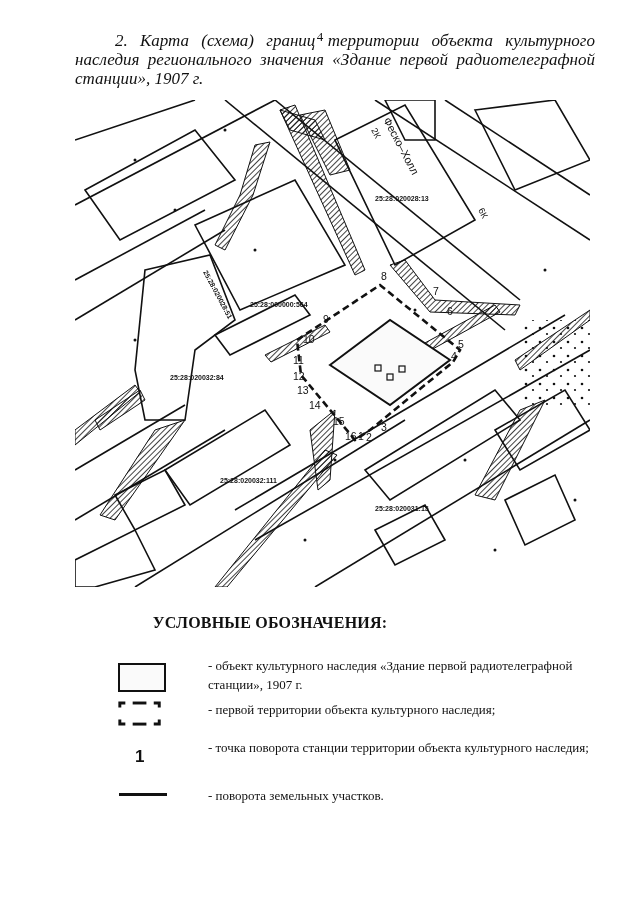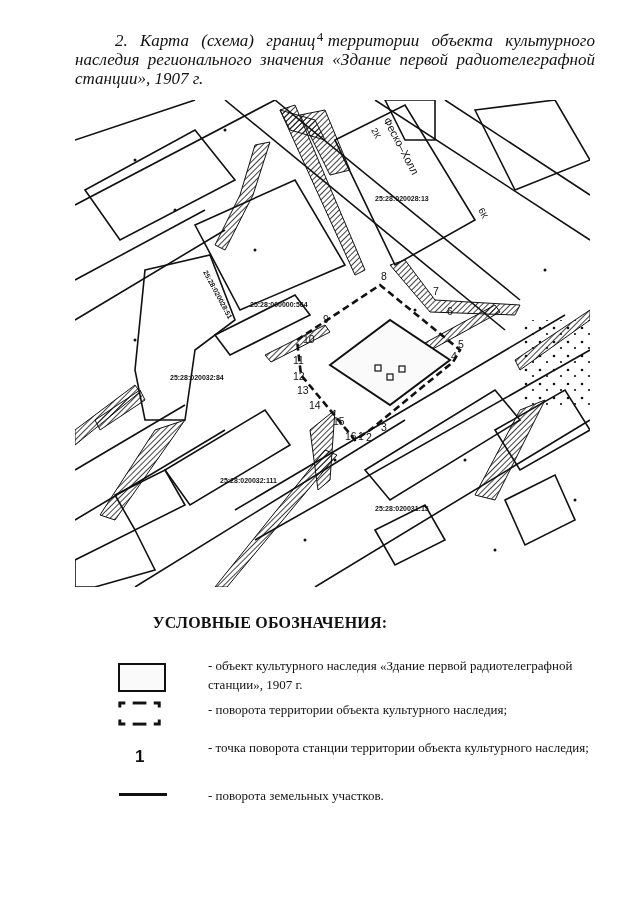--- a/index.html
+++ b/index.html
@@ -173,21 +173,21 @@
       <g stroke="#111" stroke-width="3.2" fill="none">
         <polyline points="2,8 2,3 8,3"></polyline>
         <line x1="16" y1="3" x2="31" y2="3"></line>
         <polyline points="39,3 45,3 45,8"></polyline>
         <polyline points="2,21 2,26 8,26"></polyline>
         <line x1="16" y1="26" x2="31" y2="26"></line>
         <polyline points="39,26 45,26 45,21"></polyline>
       </g>
     </svg>
   </div>
-  <div class="legend-text">- поворота территории объекта культурного наследия;</div>
+  <div class="legend-text">- первой территории объекта культурного наследия;</div>
 </div>
 
 <div class="legend-row" style="top:738px;">
   <div class="legend-symbol" style="top:9px;">
     <span class="sym-number">1</span>
   </div>
   <div class="legend-text">- точка поворота станции территории объекта культурного наследия;</div>
 </div>
 
 <div class="legend-row" style="top:786px;">

